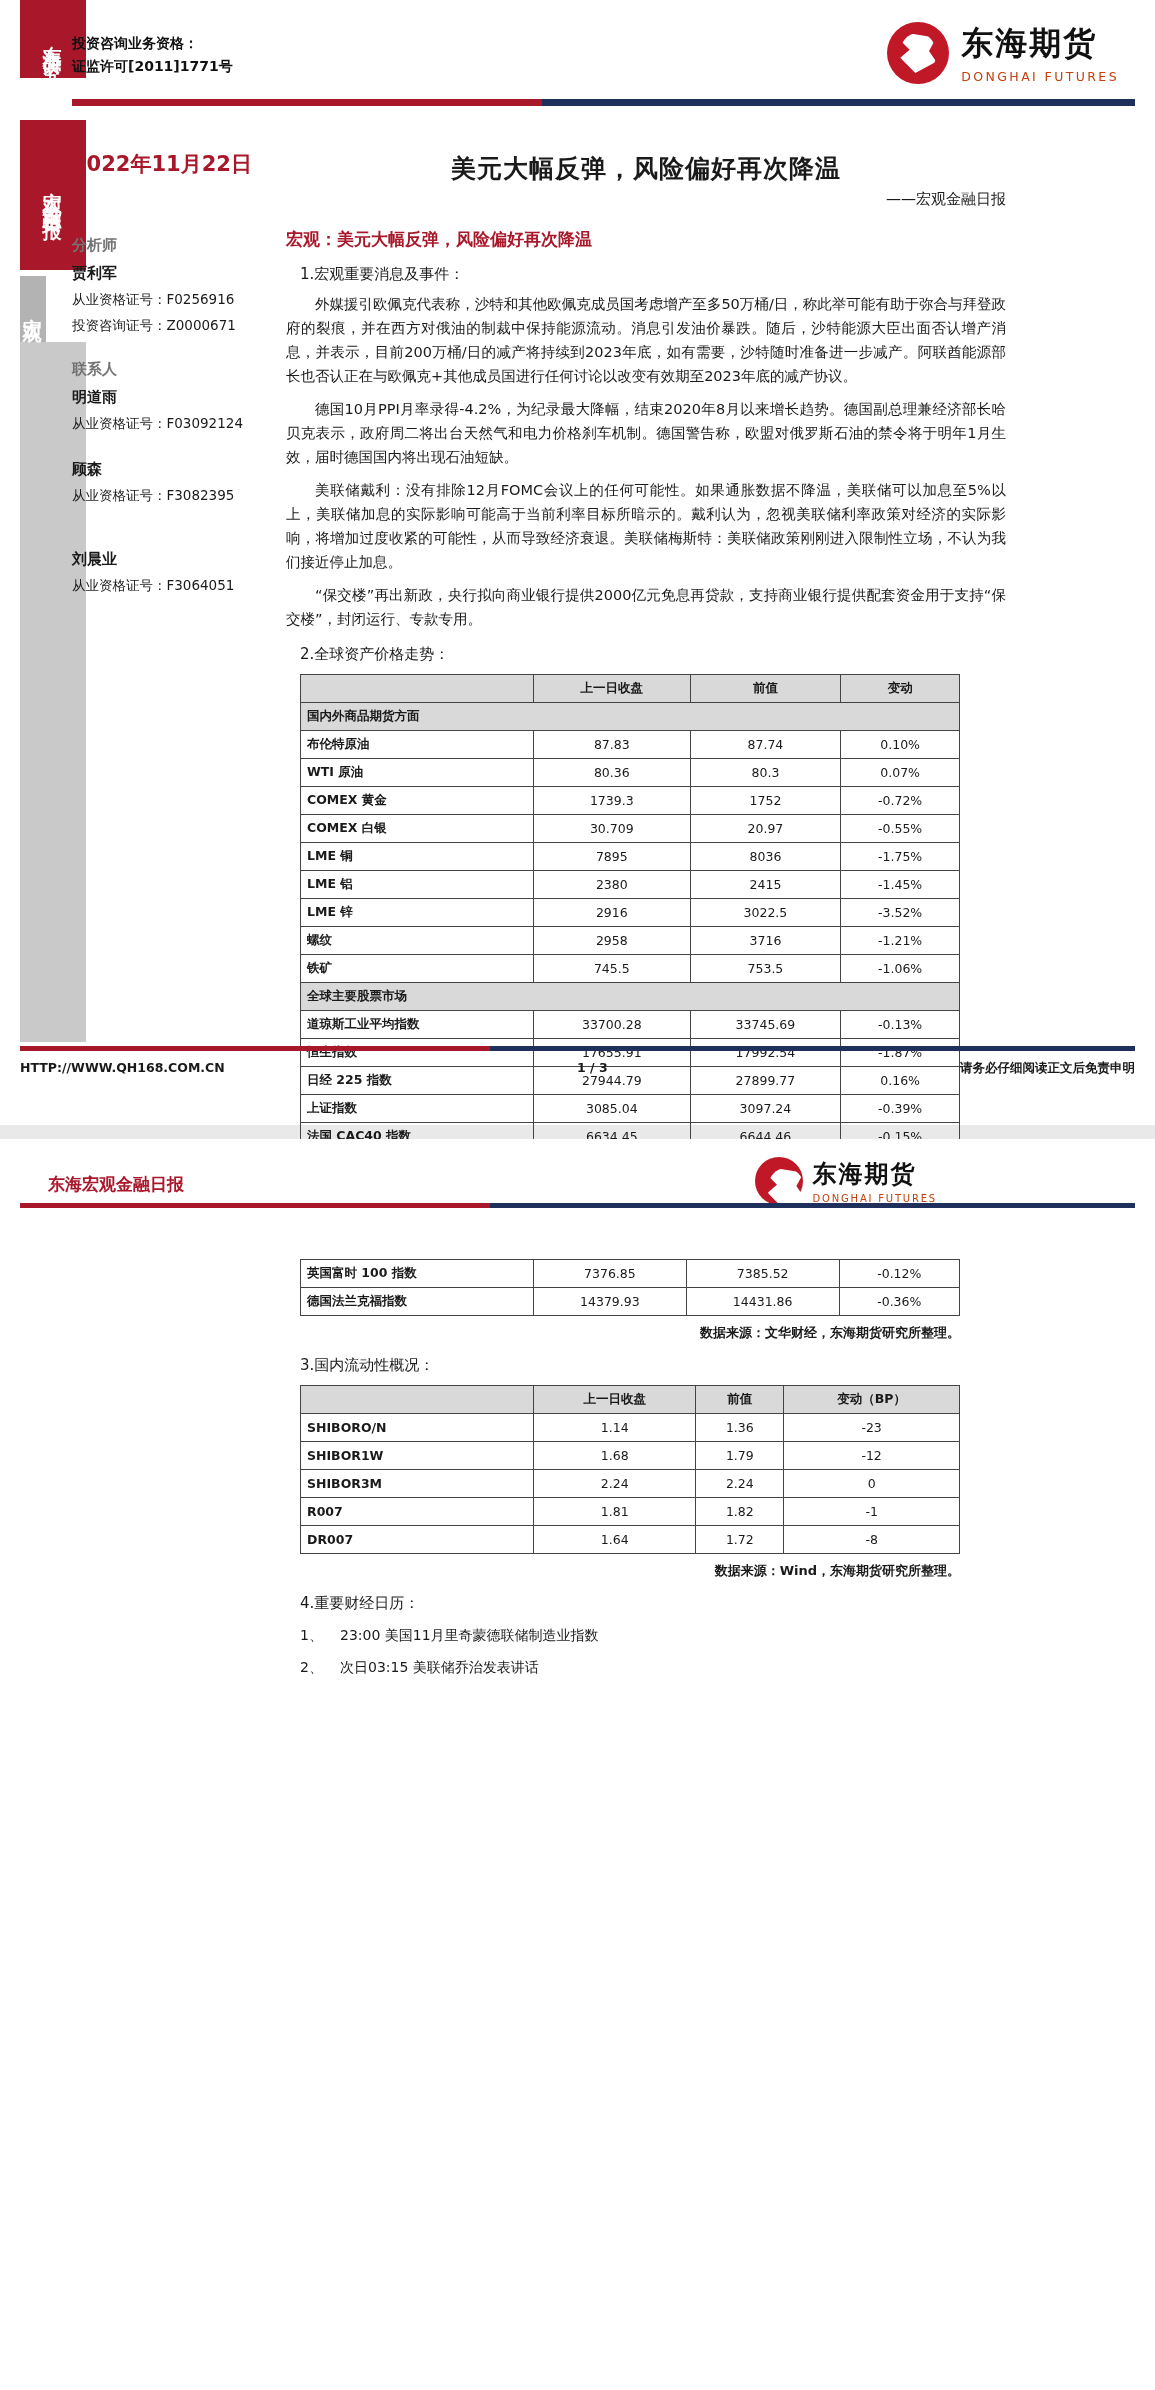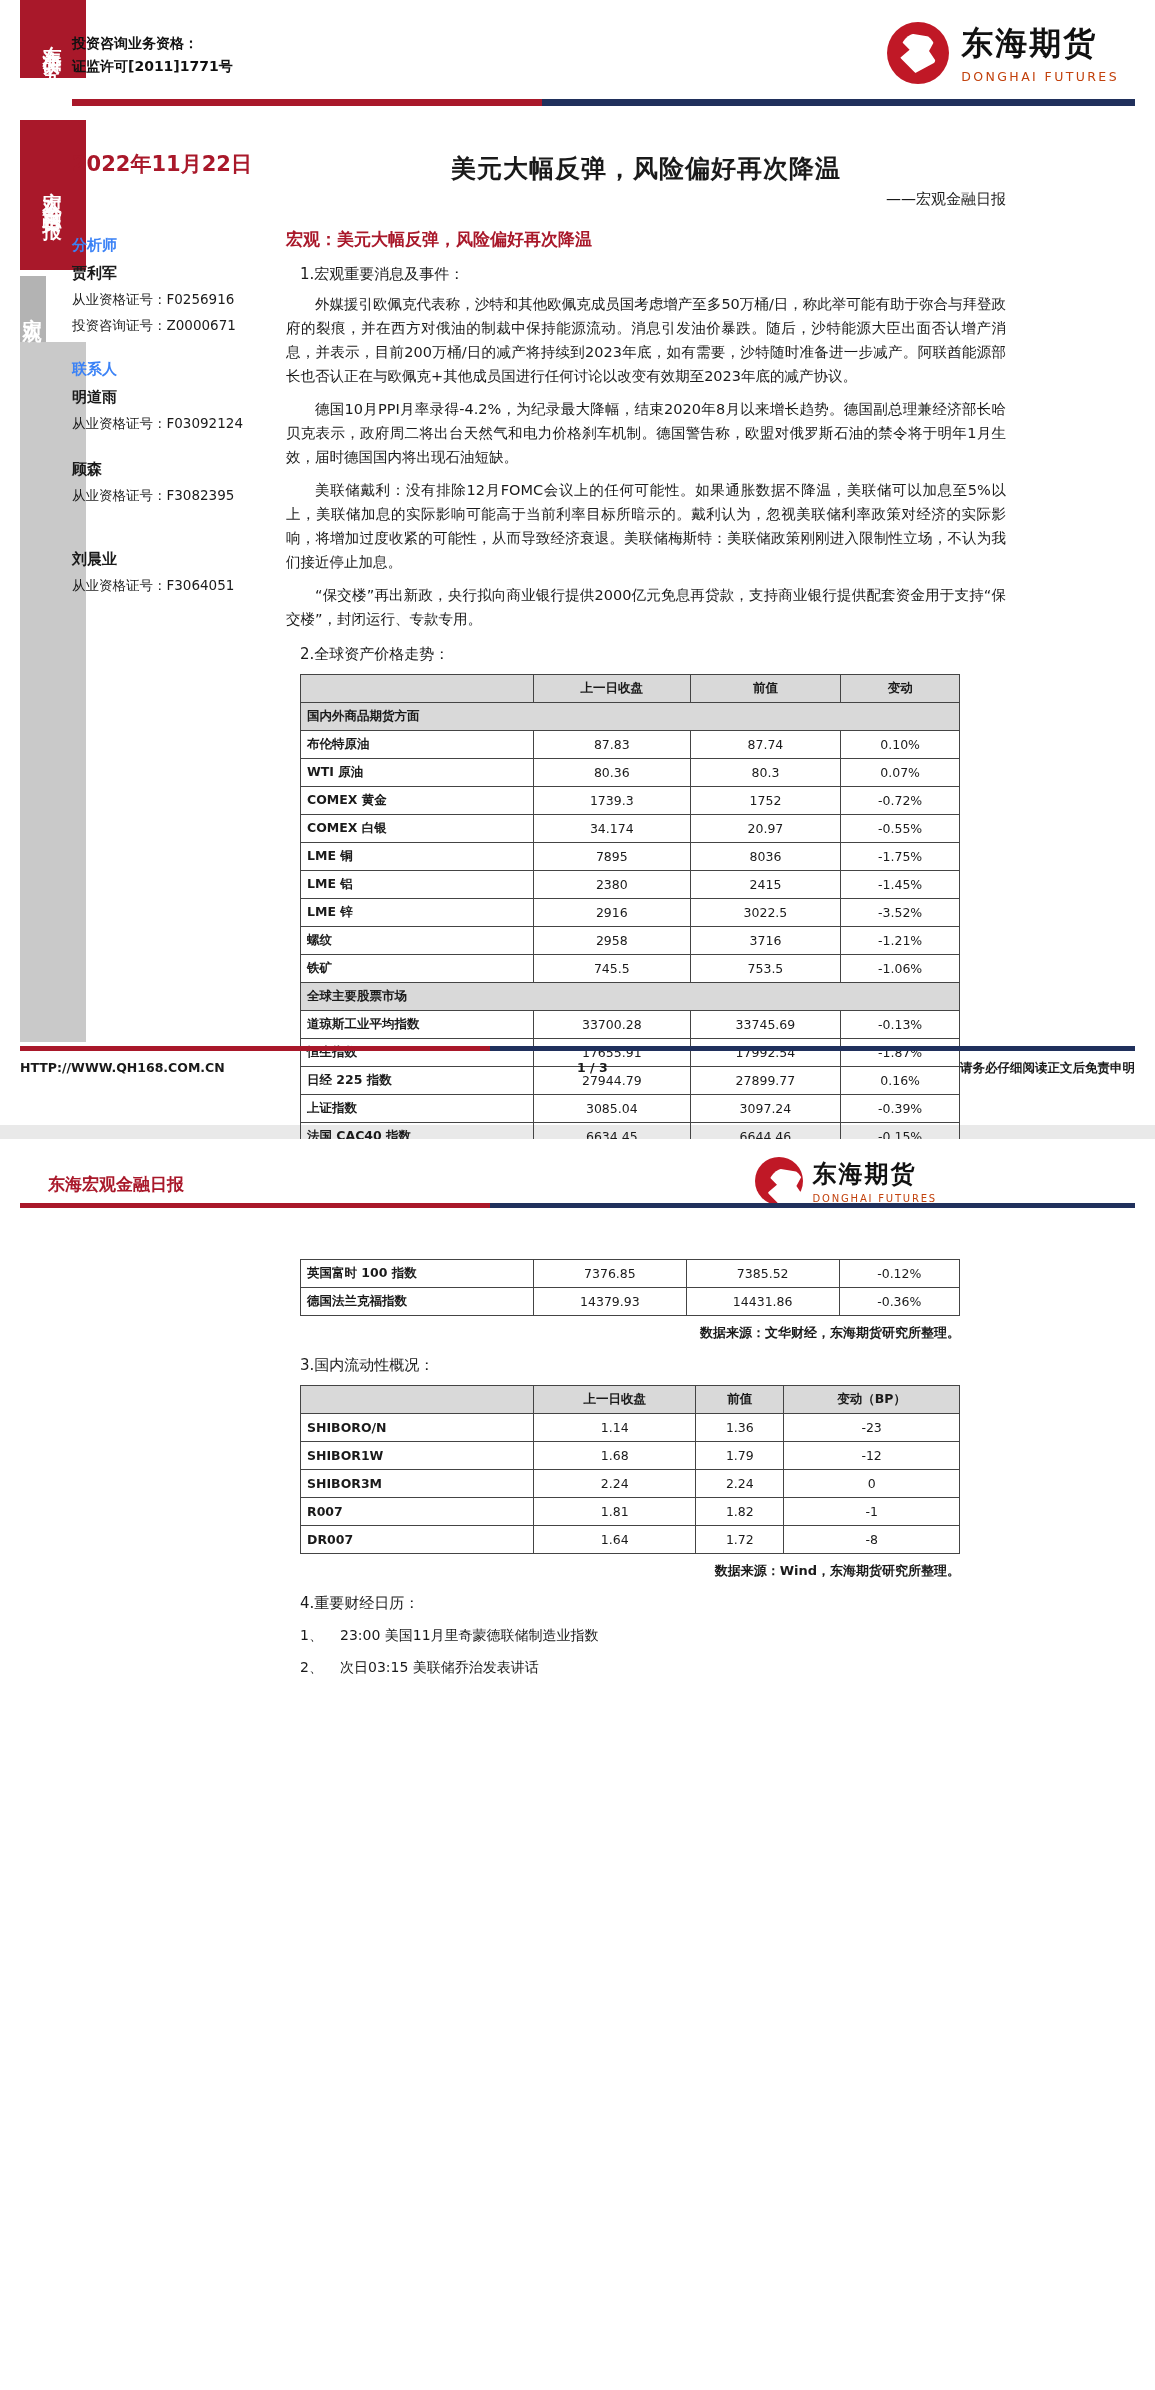--- a/index.html
+++ b/index.html
@@ -30,21 +30,21 @@
   .hdr-bar-red{position:absolute;left:-14px;top:99px;width:470px;height:7px;background:#a9182a;}
   .hdr-bar-navy{position:absolute;left:456px;top:99px;width:593px;height:7px;background:#20305c;}
 
   
   .datebox{position:absolute;left:72px;top:150px;width:200px;font-size:21px;color:#a9182a;font-weight:bold;}
   .doc-title{position:absolute;left:286px;top:152px;width:720px;text-align:center;font-size:25px;font-weight:bold;letter-spacing:1px;}
   .doc-sub{position:absolute;left:286px;top:190px;width:720px;text-align:right;font-size:15px;}
 
   
   .analysts{position:absolute;left:72px;top:232px;width:200px;font-size:14px;line-height:26px;}
-  .an-h{color:#3b82f6;font-weight:bold;font-size:15px;}
+  .an-h{color:#737373;font-weight:bold;font-size:15px;}
   .an-name{font-weight:bold;font-size:15px;margin-top:2px;}
   .an-line{font-size:13.5px;}
   .an-gap{height:18px;}
 
   
   .body{position:absolute;left:286px;top:228px;width:720px;}
   .sec-h{color:#a9182a;font-weight:bold;font-size:17px;margin-bottom:14px;}
   .sub-h{font-weight:normal;font-size:15px;margin:14px 0 8px 14px;}
   .para{font-size:14.5px;line-height:24px;text-indent:2em;margin:0 0 9px 0;text-align:justify;}
 
@@ -161,21 +161,21 @@
             <td class="num">0.07%</td>
           </tr>
         <tr>
             <td class="lbl">COMEX 黄金</td>
             <td class="num">1739.3</td>
             <td class="num">1752</td>
             <td class="num">-0.72%</td>
           </tr>
         <tr>
             <td class="lbl">COMEX 白银</td>
-            <td class="num">34.174</td>
+            <td class="num">30.709</td>
             <td class="num">20.97</td>
             <td class="num">-0.55%</td>
           </tr>
         <tr>
             <td class="lbl">LME 铜</td>
             <td class="num">7895</td>
             <td class="num">8036</td>
             <td class="num">-1.75%</td>
           </tr>
         <tr>

